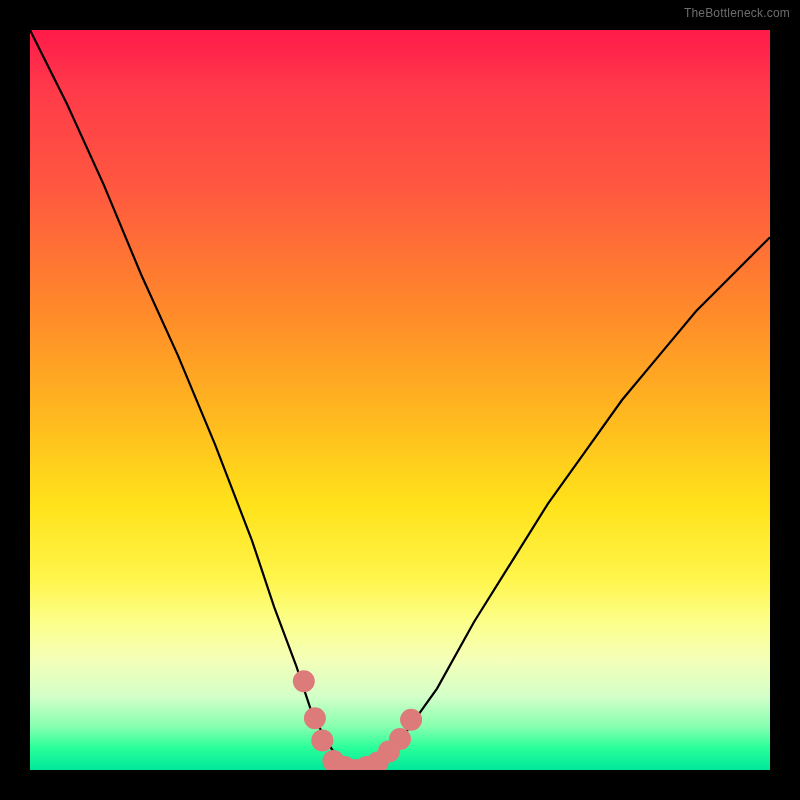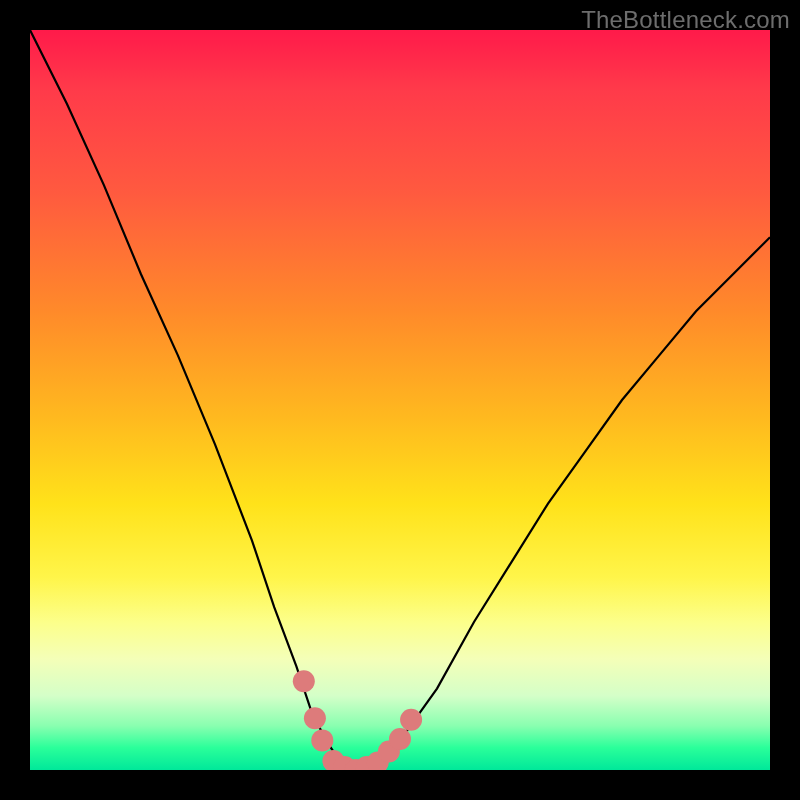--- a/index.html
+++ b/index.html
@@ -48,21 +48,21 @@
       #8affb0 94%,
       #2aff9a 97%,
       #00e89a 100%
     );
   }
   .watermark {
     position: absolute;
     top: 6px;
     right: 10px;
     color: #6d6d6d;
-    font-size: 24px;
+    font-size: 12px;
     font-weight: 400;
     letter-spacing: 0.2px;
     z-index: 5;
     text-align: right;
   }
   svg.chart-svg {
     position: absolute;
     top: 0;
     left: 0;
     width: 100%;

